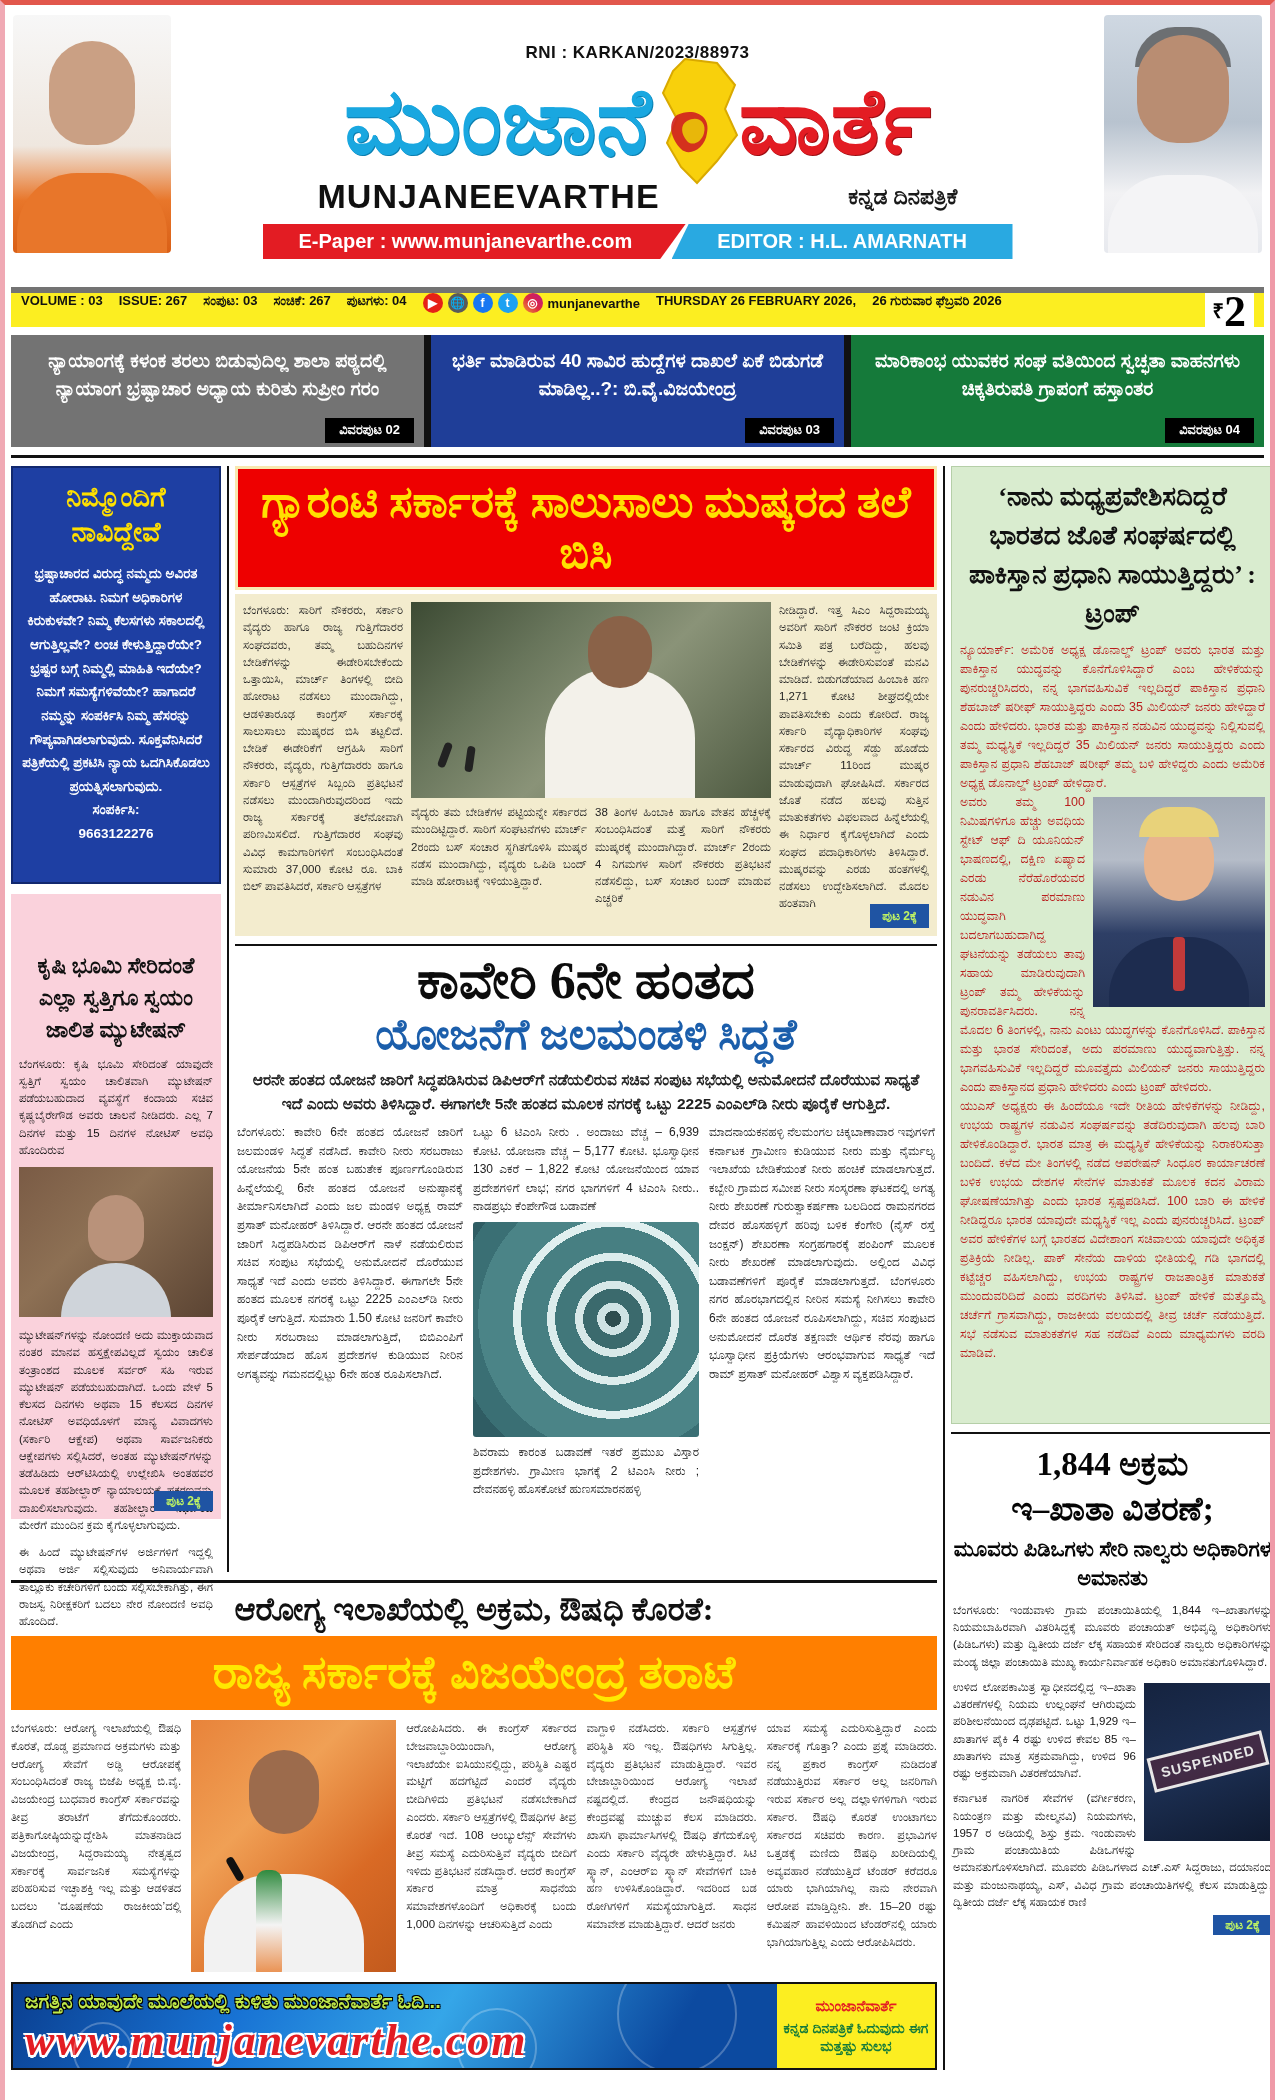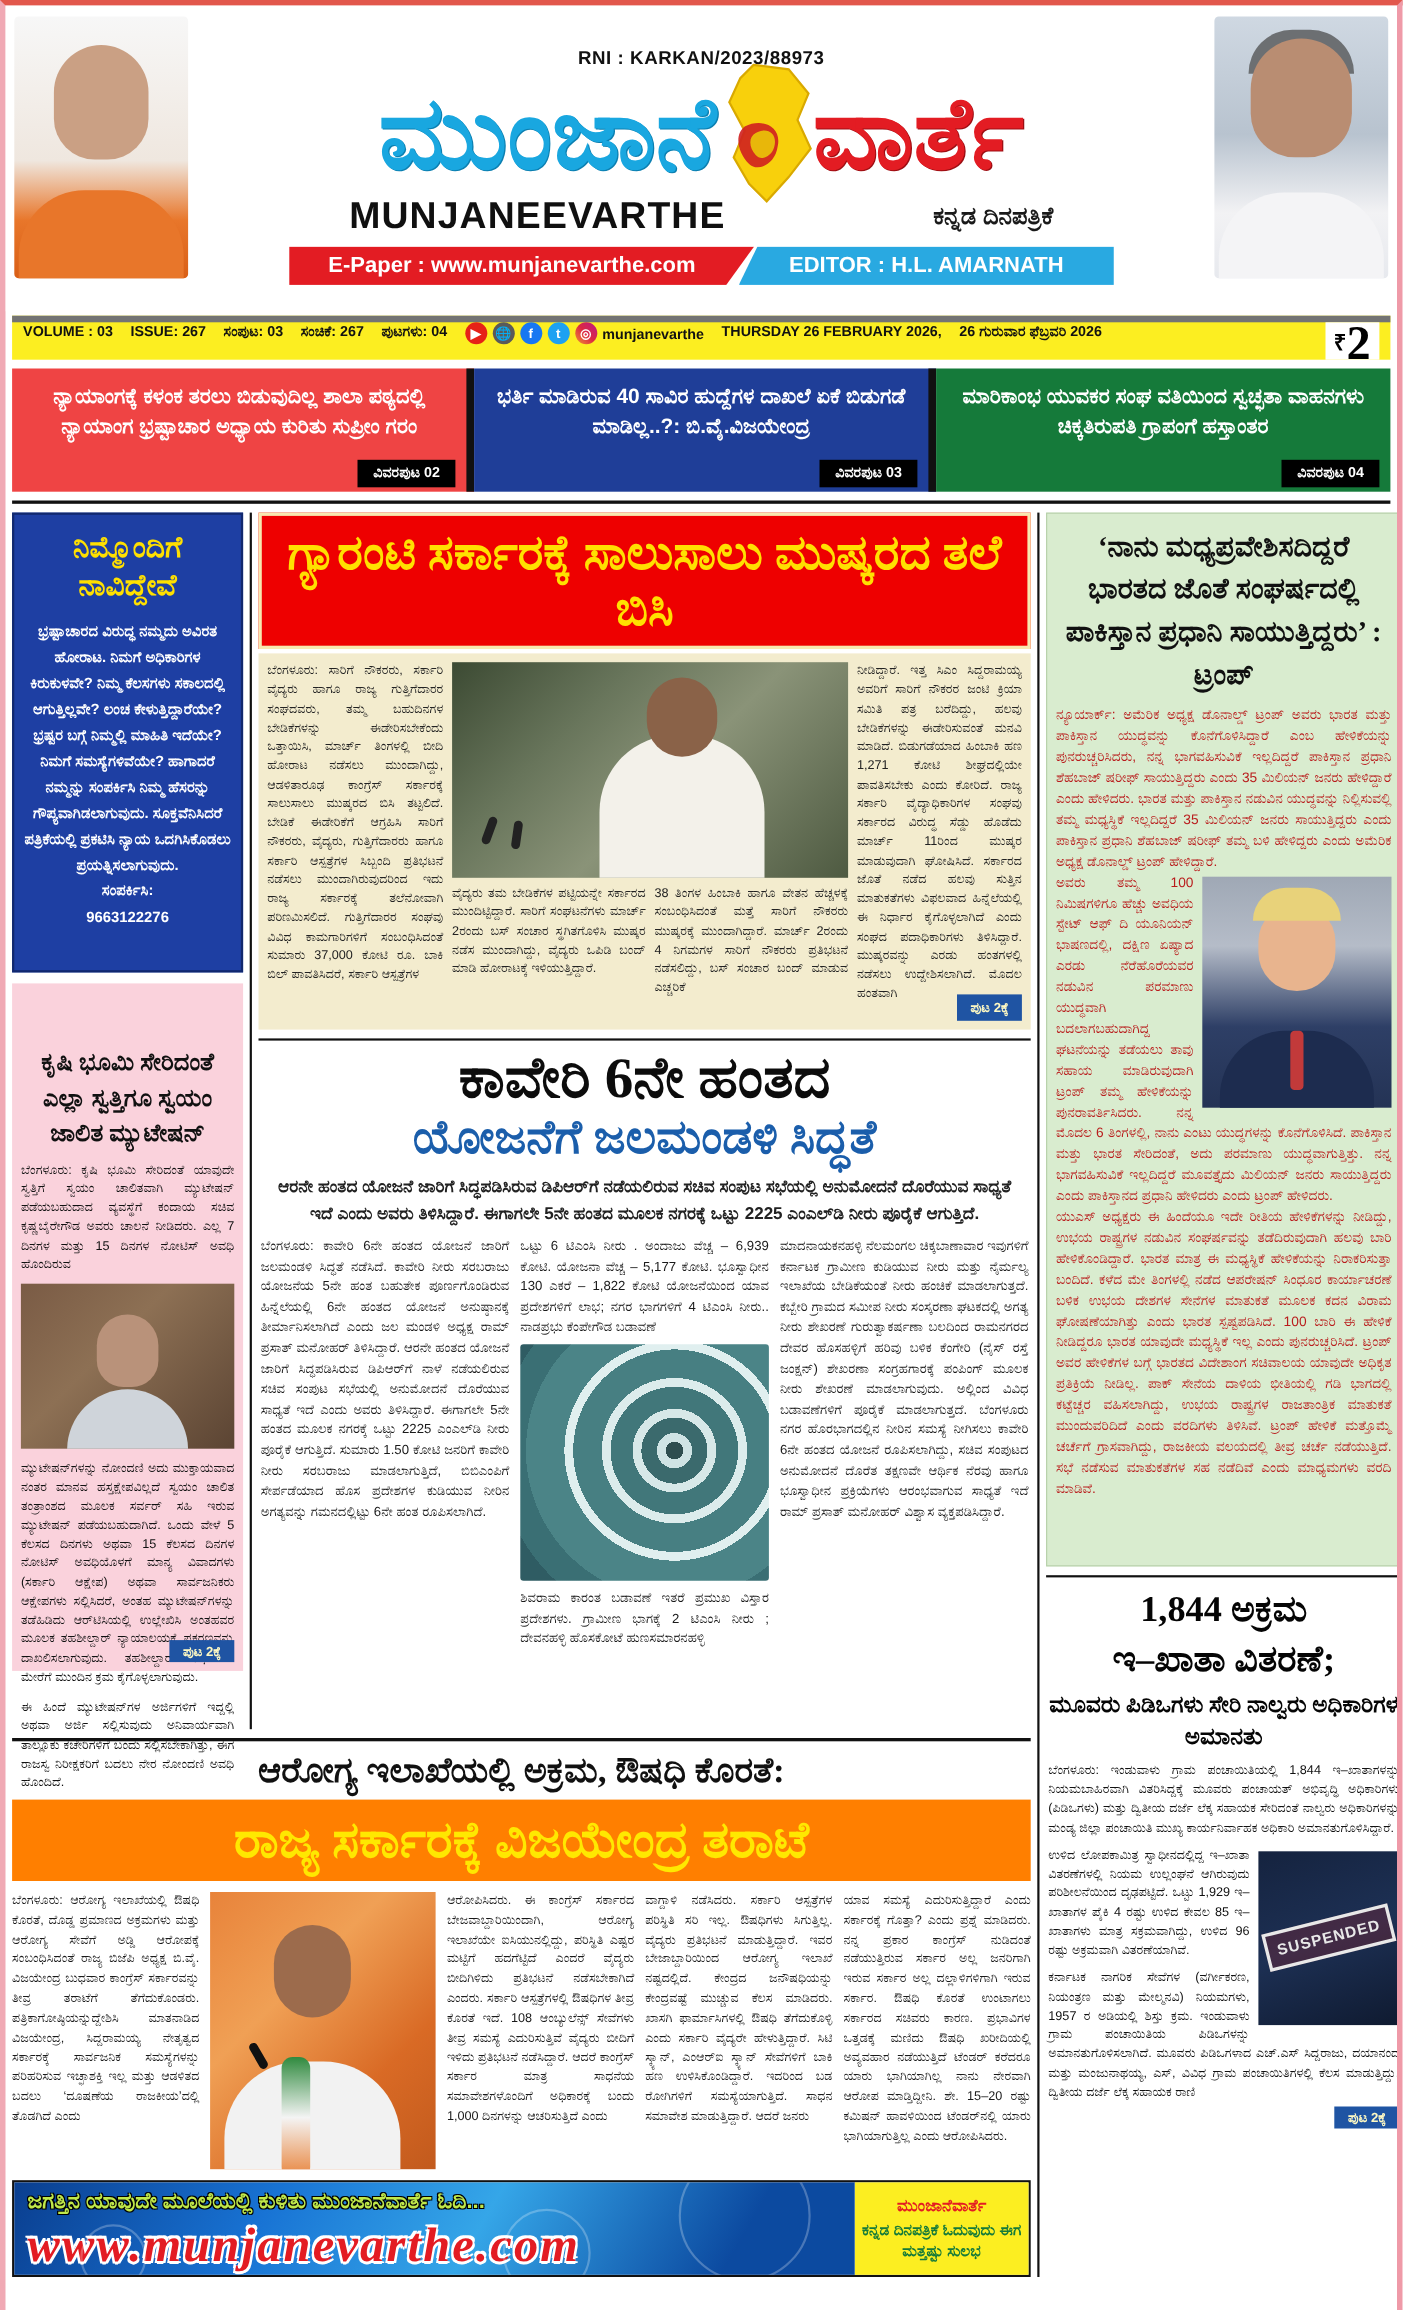--- a/index.html
+++ b/index.html
@@ -47,40 +47,40 @@
   .ic-tw { background:#1da1f2; }
   .ic-ig { background:linear-gradient(45deg,#f09433,#dc2743,#bc1888); }
   .price { margin-left:auto; background:#fff; height:100%; display:flex; align-items:flex-start; padding:0 8px; }
   .price .sym { font-size:20px; font-weight:bold; margin-top:4px; }
   .price .val { font-size:44px; font-weight:bold; font-family:"Liberation Serif", serif; line-height:.85; }
 
   
   .teasers { display:flex; gap:0; margin:8px 6px 0 6px; height:112px; }
   .teaser { flex:1; position:relative; color:#fff; font-weight:bold; font-size:19px; line-height:1.45; text-align:center; padding:12px 14px; border-right:7px solid #111; }
   .teaser:last-child { border-right:none; }
-  .t1 { background:#ef4444; }
+  .t1 { background:#737373; }
   .t2 { background:#1f3e98; }
   .t3 { background:#157a3a; }
   .teaser .pg { position:absolute; right:10px; bottom:4px; background:#000; color:#fff; font-size:13px; padding:3px 14px; }
   .rule { height:3px; background:#111; margin:8px 6px; }
 
   
   .main { display:grid; grid-template-columns:218px 702px 331px; column-gap:6px; padding:0 6px; }
   .col-right { grid-column:3; grid-row:1 / span 4; border-left:2px solid #111; padding-left:6px; }
   .leftcol { grid-column:1; grid-row:1 / span 2; border-right:2px solid #111; padding-right:6px; }
   .midcol { grid-column:2; grid-row:1 / span 2; }
 
   .webox { background:#1e3fa3; border:2px solid #11286e; padding:12px 8px; height:418px; text-align:center; }
   .webox .t { color:#ffe000; font-size:27px; font-weight:bold; line-height:1.3; margin-bottom:12px; }
   .webox .b { color:#fff; font-size:13.5px; font-weight:bold; line-height:1.75; }
   .pinkbox { background:#fad2dc; margin-top:10px; padding:10px 8px; height:625px; position:relative; }
   .pinkbox .t { font-size:22px; font-weight:bold; color:#111; text-align:center; line-height:1.45; font-family:"Liberation Serif", serif;margin-top:46px; }
   .pinkbox .b { font-size:11.5px; color:#111; text-align:justify; line-height:1.5; margin-top:10px; }
   .pink-photo { width:100%; height:150px; margin:8px 0; background:linear-gradient(135deg,#7a5b45 0%,#8d7054 40%,#5b4433 100%); position:relative; overflow:hidden; }
-  .badge { background:#1f54a3; color:#fef9c3; font-size:12px; font-weight:bold; padding:3px 12px; display:inline-block; }
+  .badge { background:#1f54a3; color:#bef264; font-size:12px; font-weight:bold; padding:3px 12px; display:inline-block; }
   .pinkbox .badge { position:absolute; right:8px; bottom:8px; }
 
   .red-banner { background:#ee0000; border:3px solid #f8e8b0; color:#ffe000; font-size:44px; font-weight:bold; text-align:center; padding:8px 4px; font-family:"Liberation Serif", serif; }
   .guarantee { background:#f3ecce; margin-top:4px; padding:8px; height:342px; display:flex; gap:8px; }
   .g-col { font-size:11.5px; line-height:1.5; text-align:justify; color:#222; }
   .g-col.c1 { width:160px; flex:none; }
   .g-mid { width:360px; flex:none; display:flex; flex-direction:column; }
   .g-photo { width:100%; height:196px; background:linear-gradient(135deg,#3c4a33 0%,#68755b 30%,#8a9378 55%,#4e5a41 100%); position:relative; overflow:hidden; flex:none; }
   .g-sub { display:flex; gap:8px; margin-top:6px; }
   .g-sub div { flex:1; }

